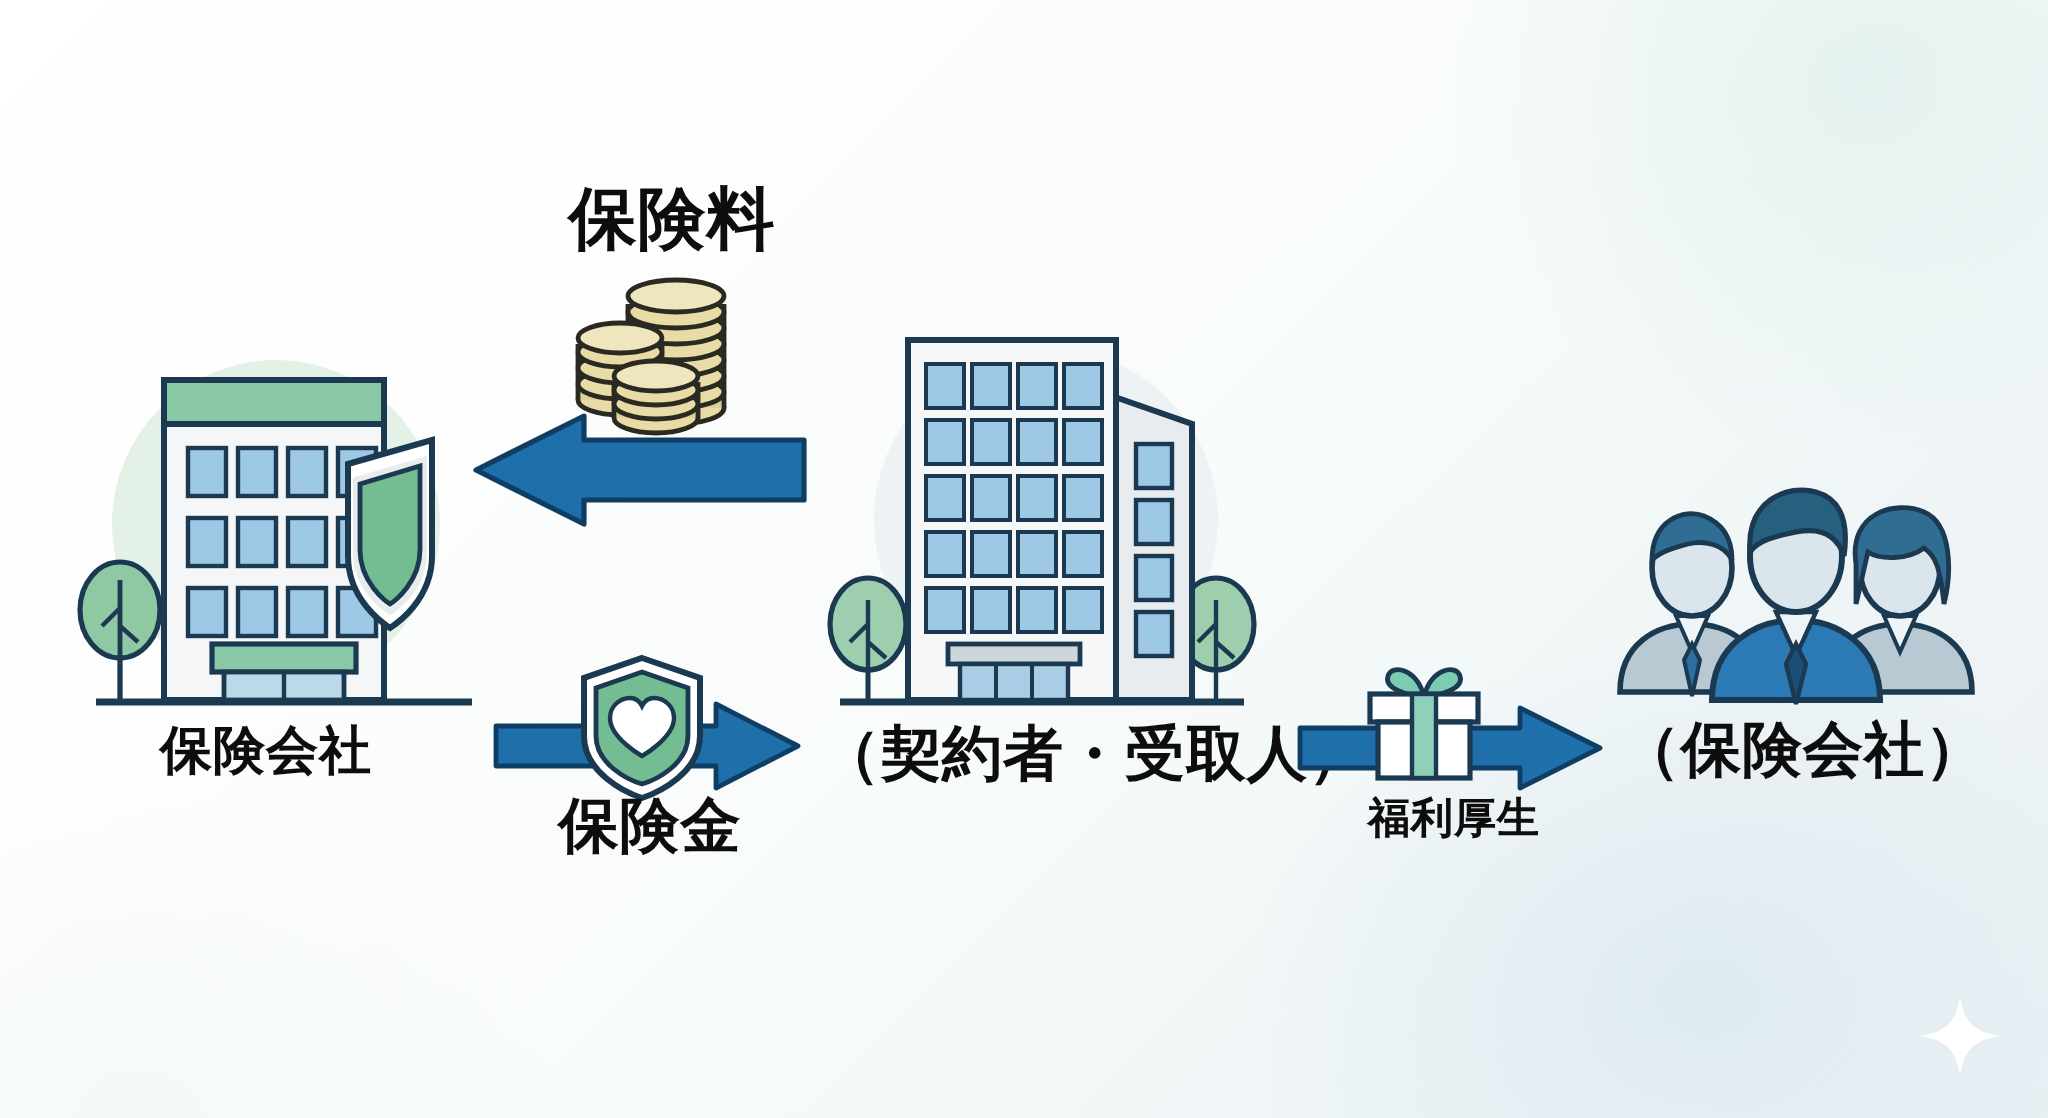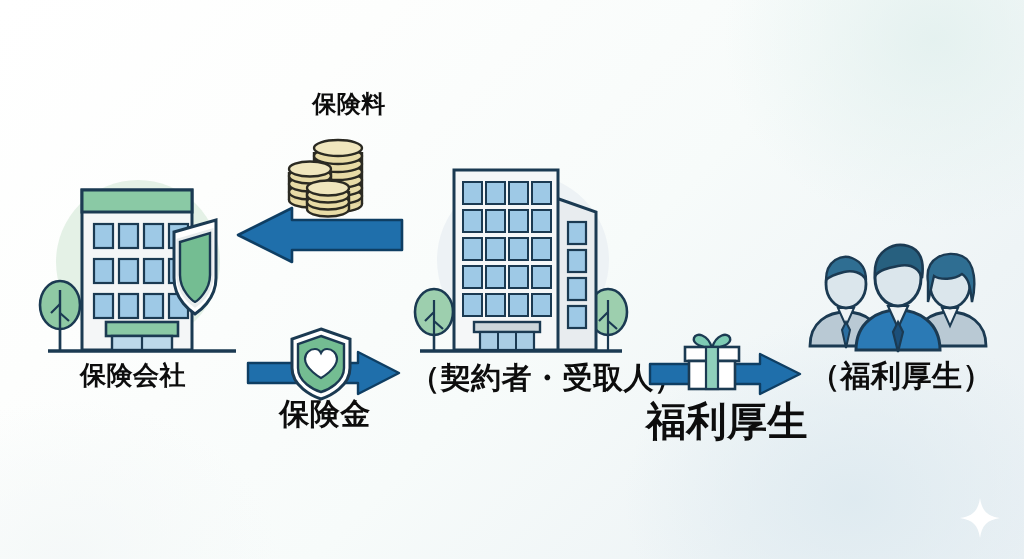--- a/index.html
+++ b/index.html
@@ -105,21 +105,21 @@
         <path d="M154 72 L184 63 L184 105 C184 121 171 131 169 132 C167 131 154 121 154 105 Z" transform="translate(-4,0)" fill="#74bd92" stroke="#1b3a52" stroke-width="2.4"></path>
       </g>
 
       <line x1="18" y1="181" x2="206" y2="181" stroke="#1b3a52" stroke-width="3.4"></line>
     </svg>
   </div>
   <div class="label" style="left:28px; top:360px; width:210px; font-size:26px;">
     <span class="l1">保険会社</span>
   </div>
 
-  <div class="label" style="left:284px; top:90px; width:130px; font-size:24px;">
+  <div class="label" style="left:271px; top:90px; width:130px; font-size:34px;">
     <span class="l1">保険料</span>
   </div>
 
   <div class="node" style="left:286px; top:134px;">
     <svg width="98" height="84" viewBox="0 0 98 84">
       <g stroke="#2b2a22" stroke-width="2.4">
 
         <g fill="#e8dba6">
           <ellipse cx="52" cy="70" rx="24" ry="8"></ellipse>
           <rect x="28" y="18" width="48" height="52" fill="#ded09a" stroke="none"></rect>
@@ -248,21 +248,21 @@
       <path d="M34 18 C30 4 18 2 16 8 C14 14 25 18 34 18 Z" fill="#7ecbb4" stroke="#1b3a52" stroke-width="2.4"></path>
       <path d="M34 18 C38 4 50 2 52 8 C54 14 43 18 34 18 Z" fill="#7ecbb4" stroke="#1b3a52" stroke-width="2.4"></path>
 
       <rect x="7" y="17" width="54" height="14" fill="#ffffff" stroke="#1b3a52" stroke-width="2.6"></rect>
 
       <rect x="11" y="31" width="46" height="28" fill="#ffffff" stroke="#1b3a52" stroke-width="2.6"></rect>
 
       <rect x="28" y="17" width="12" height="42" fill="#8fd0bb" stroke="#1b3a52" stroke-width="2.2"></rect>
     </svg>
   </div>
-  <div class="label" style="left:632px; top:398px; width:190px; font-size:40px;text-align:center;">
+  <div class="label" style="left:632px; top:398px; width:190px; font-size:21px;text-align:center;">
     <span class="l1">福利厚生</span>
   </div>
 
   <div class="node" style="left:798px; top:222px;">
     <svg width="200" height="130" viewBox="0 0 200 130">
 
       <g>
         <path d="M12 124 C12 100 30 90 48 90 C66 90 84 100 84 124 Z" fill="#b9c9d4" stroke="#1b3a52" stroke-width="2.8"></path>
         <path d="M40 86 L48 104 L56 86 Z" fill="#eef3f5" stroke="#1b3a52" stroke-width="2"></path>
         <path d="M48 100 L44 108 L48 126 L52 108 Z" fill="#2b6ea0" stroke="#1b3a52" stroke-width="2"></path>
@@ -280,21 +280,21 @@
       <g>
         <path d="M58 128 C58 100 80 88 100 88 C120 88 142 100 142 128 Z" fill="#2b7ab5" stroke="#1b3a52" stroke-width="3"></path>
         <path d="M90 84 L100 106 L110 84 Z" fill="#eef3f5" stroke="#1b3a52" stroke-width="2.2"></path>
         <path d="M100 100 L95 110 L100 130 L105 110 Z" fill="#1b4f7a" stroke="#1b3a52" stroke-width="2.2"></path>
         <ellipse cx="100" cy="56" rx="23" ry="28" fill="#dbe6ec" stroke="#1b3a52" stroke-width="3"></ellipse>
         <path d="M77 54 C75 28 96 20 110 24 C124 28 126 42 124 56 C120 44 110 42 100 44 C90 46 81 48 77 54 Z" fill="#27607f" stroke="#1b3a52" stroke-width="2.6"></path>
       </g>
     </svg>
   </div>
   <div class="label" style="left:810px; top:358px; width:180px; font-size:30px;">
-    <span class="l2">（福利厚生）</span>
+    <span class="l2">（保険会社）</span>
   </div>
 
   <div class="sparkle" style="left:958px; top:496px;">
     <svg width="44" height="44" viewBox="0 0 44 44">
       <path d="M22 2 C24 15 29 20 42 22 C29 24 24 29 22 42 C20 29 15 24 2 22 C15 20 20 15 22 2 Z" fill="#ffffff"></path>
     </svg>
   </div>
 
 </div>
 

